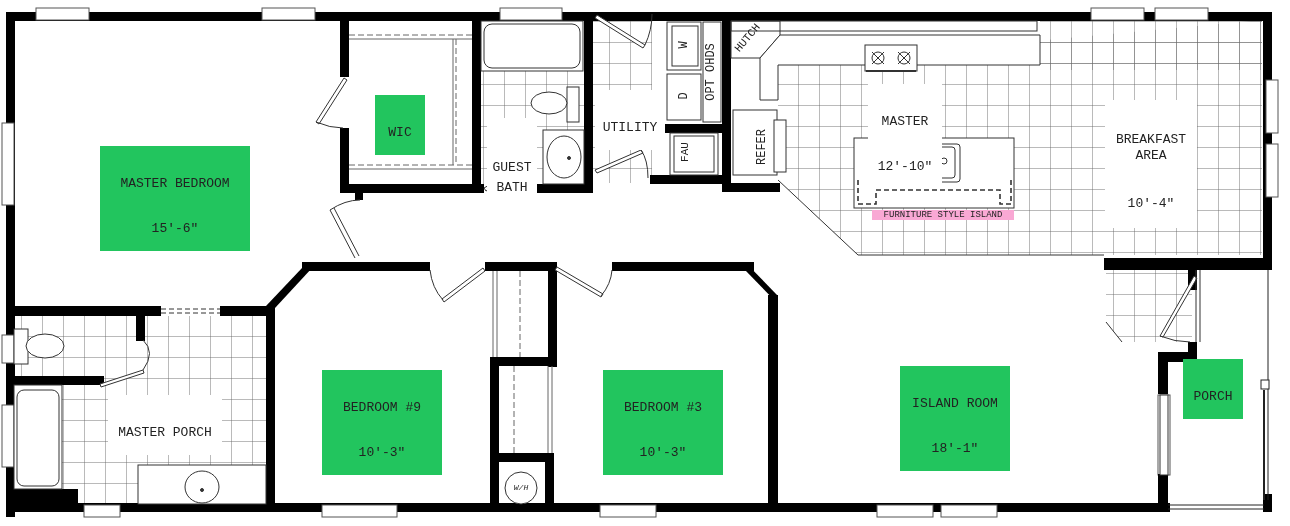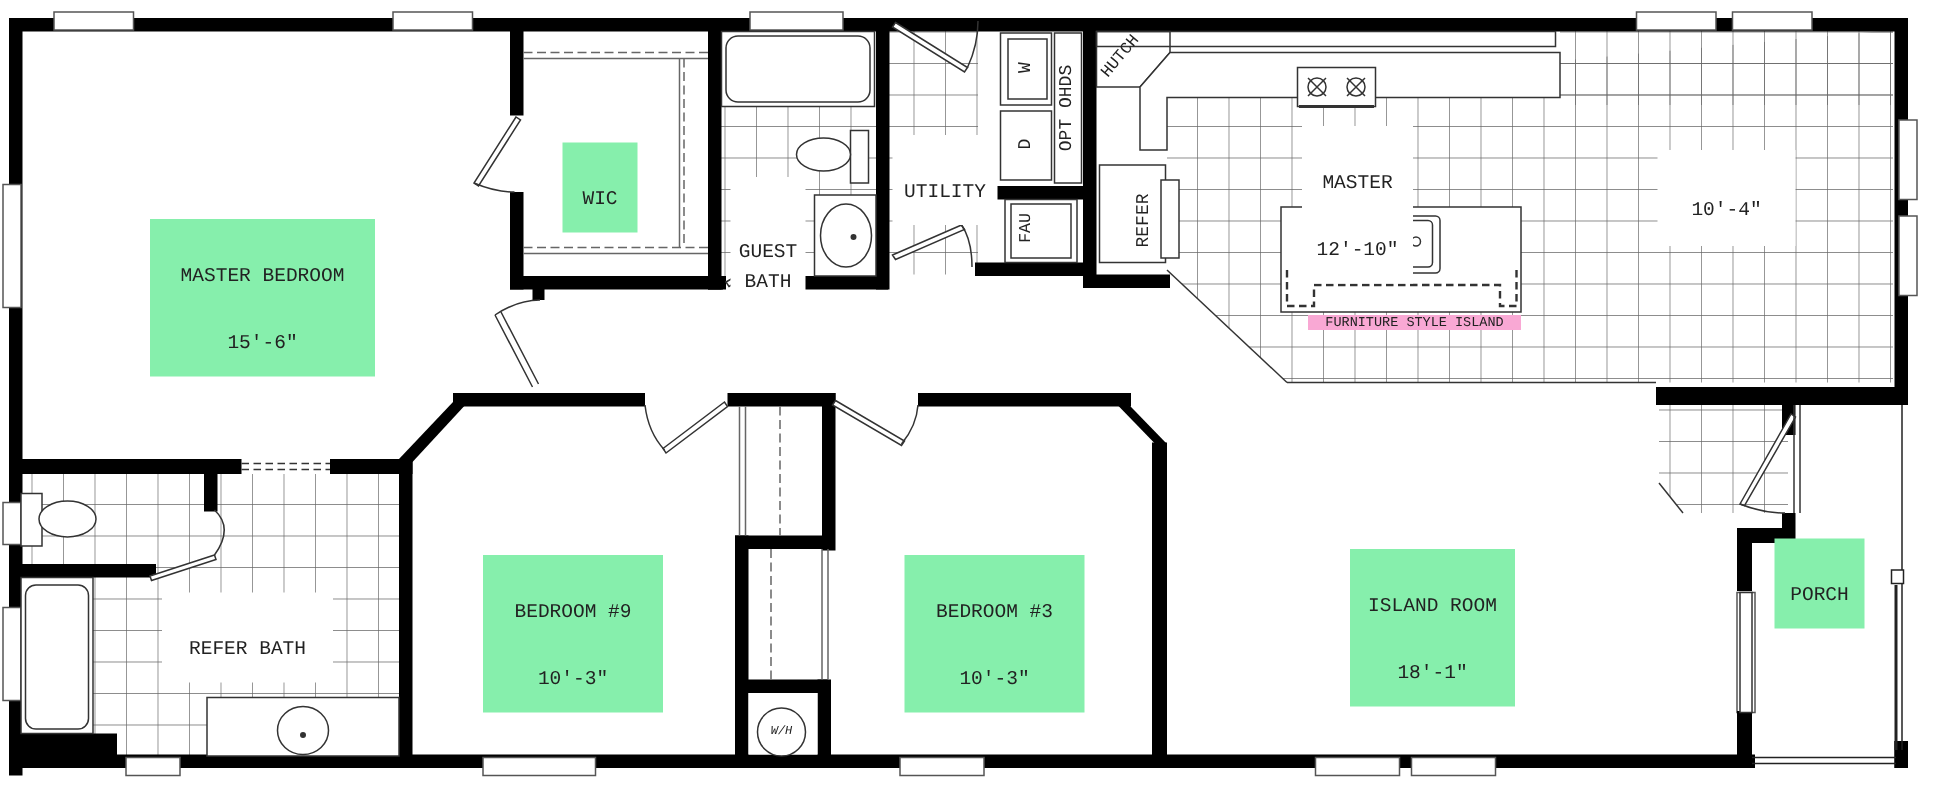--- a/index.html
+++ b/index.html
@@ -1,18 +1,18 @@
 <!DOCTYPE html>
 <html><head>
 <meta charset="utf-8">
 <style>
   html,body{margin:0;padding:0;background:#ffffff;}
   body{width:1290px;height:526px;overflow:hidden;position:relative;font-family:"DejaVu Sans Mono","Liberation Mono",monospace;}
   #plan{position:absolute;left:0;top:0;width:1290px;height:526px;}
-  .lbl{position:absolute;font-family:"Liberation Mono","DejaVu Sans Mono",monospace;font-size:13px;color:#222;text-align:center;line-height:15px;white-space:pre;background:#86efac;}
+  .lbl{position:absolute;font-family:"Liberation Mono","DejaVu Sans Mono",monospace;font-size:13px;color:#222;text-align:center;line-height:15px;white-space:pre;background:#22c55e;}
   .lbl.tile{background:#fff;padding:0 1px;}
   .lbl.small{font-size:9px;line-height:10px;background:transparent;}
   .rot{position:absolute;font-family:"Liberation Mono","DejaVu Sans Mono",monospace;font-size:12px;color:#222;white-space:nowrap;transform-origin:center center;}
 </style>
 </head>
 <body>
 
 <svg id="plan" viewBox="0 0 1290 526" xmlns="http://www.w3.org/2000/svg">
   <defs>
     <pattern id="tile" width="21" height="21" patternUnits="userSpaceOnUse">
@@ -245,24 +245,26 @@
 BATH</div>
 </div>
 <div class="lbl tile" style="left:595px;top:90px;width:68px;">
   <div>UTILITY</div>
 </div>
 <div class="lbl tile" style="left:868px;top:84px;width:72px;">
   <div>MASTER</div>
   <div>12'-10"</div>
 </div>
 <div class="lbl tile" style="left:1105px;top:100px;width:90px;line-height:16px;">
+  <div>BREAKFAST
+AREA</div>
   <div>10'-4"</div>
 </div>
 <div class="lbl tile" style="left:108px;top:395px;width:112px;">
-  <div>REFER BATH</div>
+  <div>MASTER PORCH</div>
 </div>
 <div class="lbl" style="left:322px;top:370px;width:120px;">
   <div>BEDROOM #9</div>
   <div>10'-3"</div>
 </div>
 <div class="lbl" style="left:603px;top:370px;width:120px;">
   <div>BEDROOM #3</div>
   <div>10'-3"</div>
 </div>
 <div class="lbl" style="left:900px;top:366px;width:110px;">

